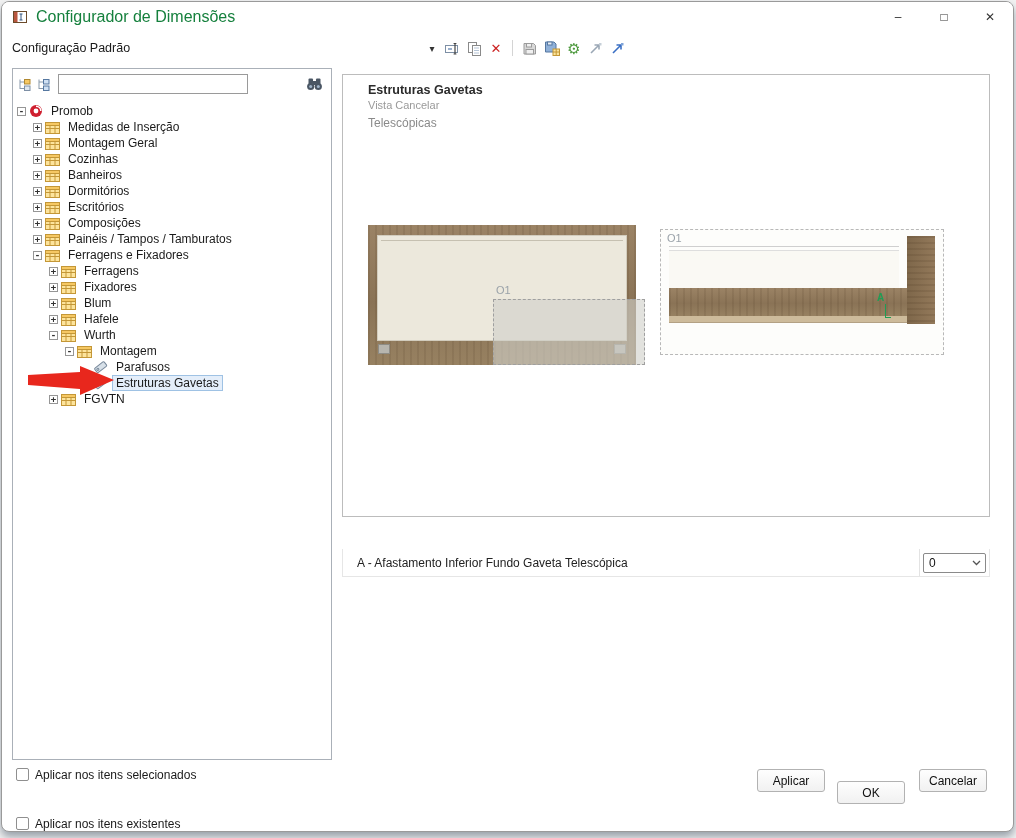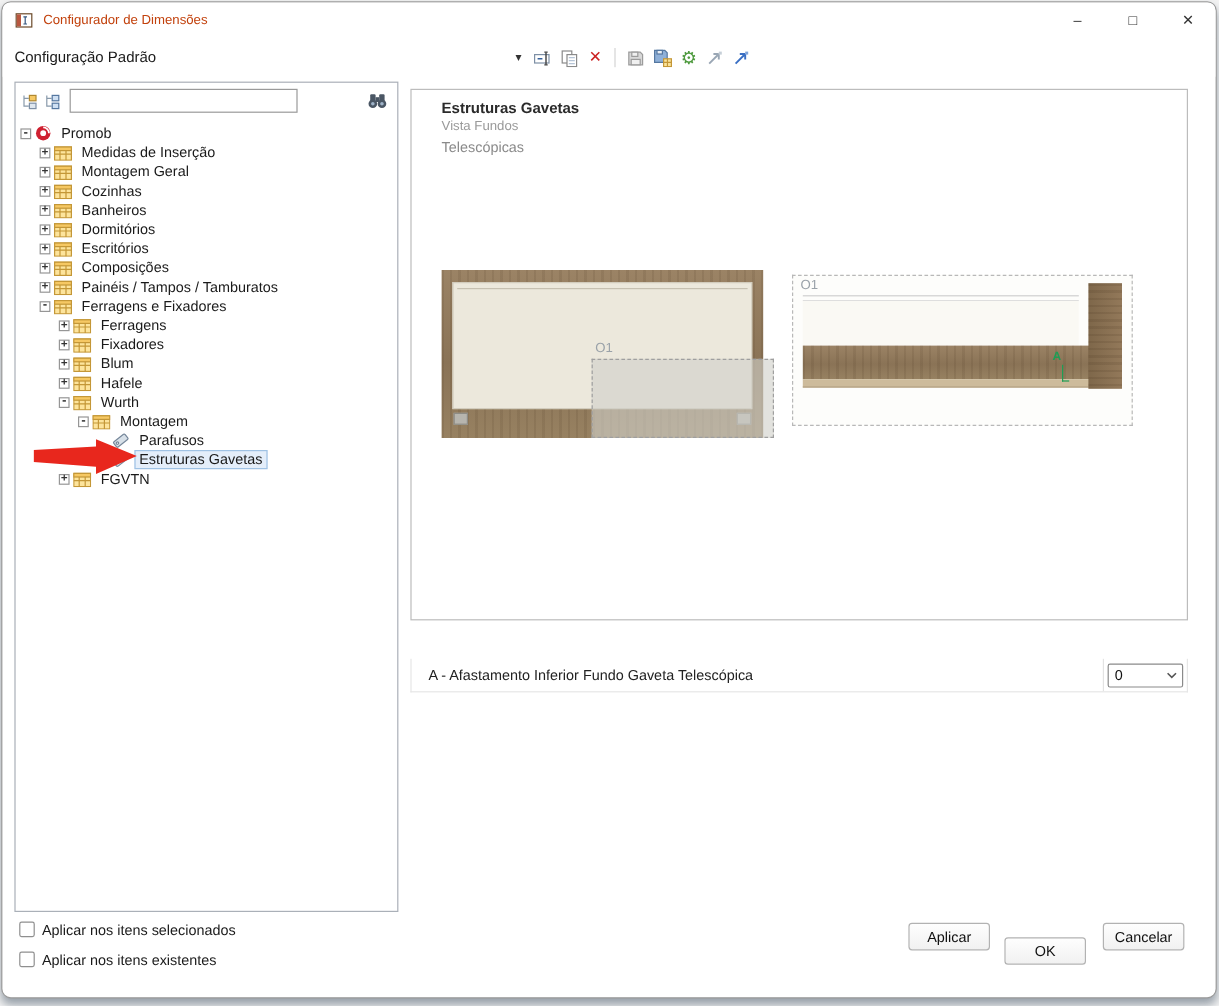--- a/index.html
+++ b/index.html
@@ -3,21 +3,21 @@
 <meta charset="utf-8">
 <style>
   * { box-sizing: border-box; margin: 0; padding: 0; }
   html,body { width:1016px; height:838px; background:#f3f3f3; font-family:"Liberation Sans","DejaVu Sans",sans-serif; }
   .window { position:absolute; left:1px; top:1px; width:1013px; height:831px; background:#fff;
             border:1px solid #9a9a9a; border-radius:8px; overflow:hidden;
             box-shadow:0 5px 8px rgba(40,60,80,.45); }
   
   .titlebar { position:absolute; left:0; top:0; right:0; height:30px; display:flex; align-items:center; background:#fff; }
   .app-icon { margin:0 8px 0 10px; display:flex; }
-  .win-title { font-size:11px; color:#c2410c; }
+  .win-title { font-size:16px; color:#15803d; }
   .win-controls { margin-left:auto; height:100%; display:flex; }
   .wc { width:46px; height:100%; display:flex; align-items:center; justify-content:center; font-size:12px; color:#333; cursor:default; }
   
   .subbar { position:absolute; left:0; top:30px; right:0; height:32px; background:#fff; }
   .preset-label { position:absolute; left:10px; top:0; height:32px; line-height:32px; font-size:12.5px; color:#1a1a1a; }
   .main-toolbar { position:absolute; left:425px; top:0; height:32px; display:flex; align-items:center; gap:7px; }
   .tb { display:flex; align-items:center; justify-content:center; min-width:14px; height:18px; }
   .tb.caret { font-size:10px; color:#333; min-width:10px; }
   .tb.delete { color:#cc2222; font-weight:bold; font-size:13px; }
   .tb.gear { color:#4e9a3e; font-size:15px; line-height:1; }
@@ -399,28 +399,28 @@
           </span>
           <span class="tlbl">FGVTN</span>
         </div>
       </div>
   </div>
 
   <div class="cbrow" style="top:766px;">
     <span class="cb"></span>
     <span>Aplicar nos itens selecionados</span>
   </div>
-  <div class="cbrow" style="top:791px;">
+  <div class="cbrow" style="top:815px;">
     <span class="cb"></span>
     <span>Aplicar nos itens existentes</span>
   </div>
 
   <div class="preview">
     <div class="pv-title">Estruturas Gavetas</div>
-    <div class="pv-sub">Vista Fundos</div>
+    <div class="pv-sub">Vista Cancelar</div>
     <div class="pv-variant">Telescópicas</div>
 
     <div class="img-left wood">
       <div class="inner-panel">
         <div class="panel-rail"></div>
       </div>
       <div class="fitting fl"></div>
       <div class="fitting fr"></div>
     </div>
     <div class="o1-left">O1</div>

